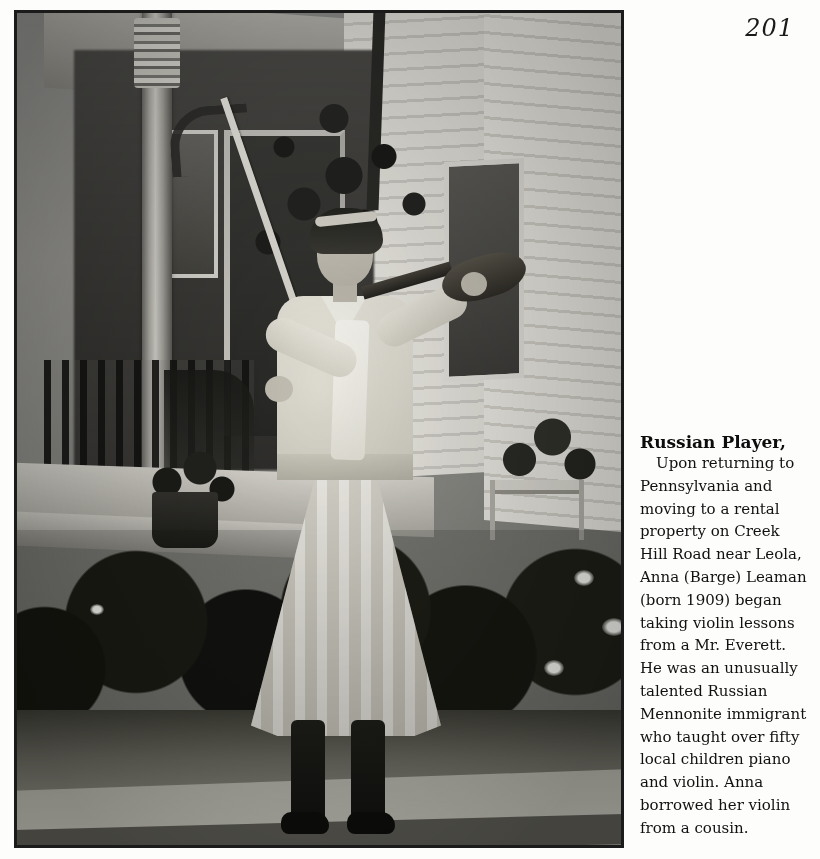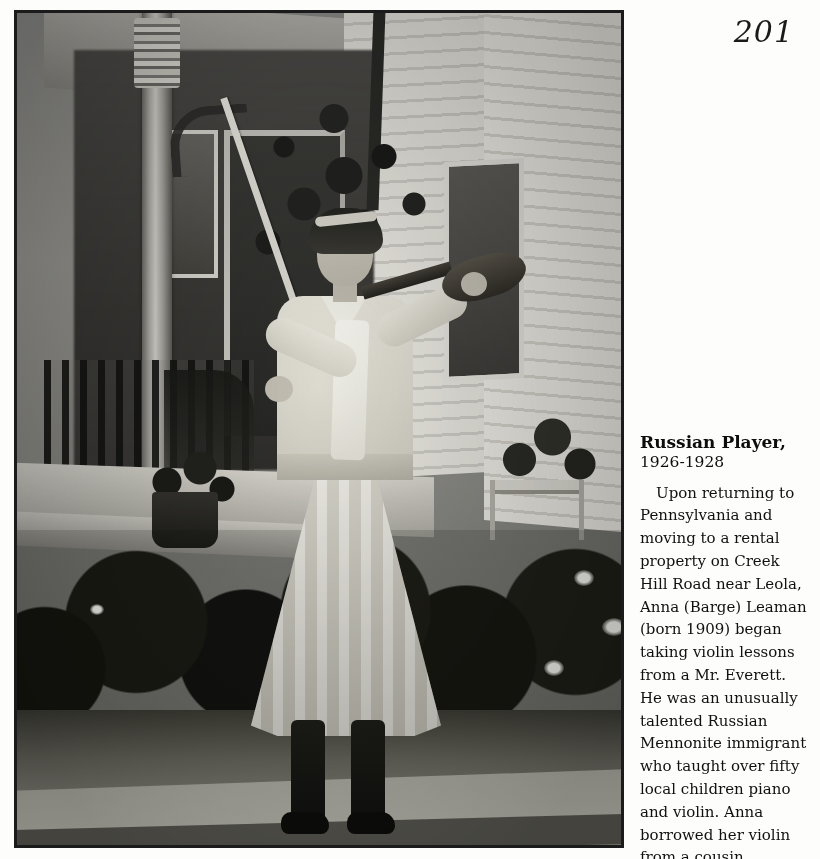--- a/index.html
+++ b/index.html
@@ -21,21 +21,21 @@
     background: #fdfdfb;
   }
 
   
   .page-number {
     position: absolute;
     top: 14px;
     right: 26px;
     font-family: "DejaVu Serif", serif;
     font-style: italic;
-    font-size: 30px;
+    font-size: 24px;
     letter-spacing: 1px;
     color: #1a1a1a;
   }
 
   
   .photo-frame {
     position: absolute;
     left: 14px;
     top: 10px;
     width: 610px;
@@ -487,17 +487,16 @@
         <div class="hair-band"></div>
       </div>
 
       <div class="grain"></div>
     </div>
     <div class="photo-border"></div>
   </div>
 
   <div class="caption">
     <div class="caption-title">Russian Player,</div>
-    <div class="caption-dates">1926-1928</div>
     <p class="caption-body">Upon returning to Pennsylvania and moving to a rental property on Creek Hill Road near Leola, Anna (Barge) Leaman (born 1909) began taking violin lessons from a Mr. Everett. He was an unusually talented Russian Mennonite immigrant who taught over fifty local children piano and violin. Anna borrowed her violin from a cousin.</p>
   </div>
 
 </div>
 
 </body></html>

